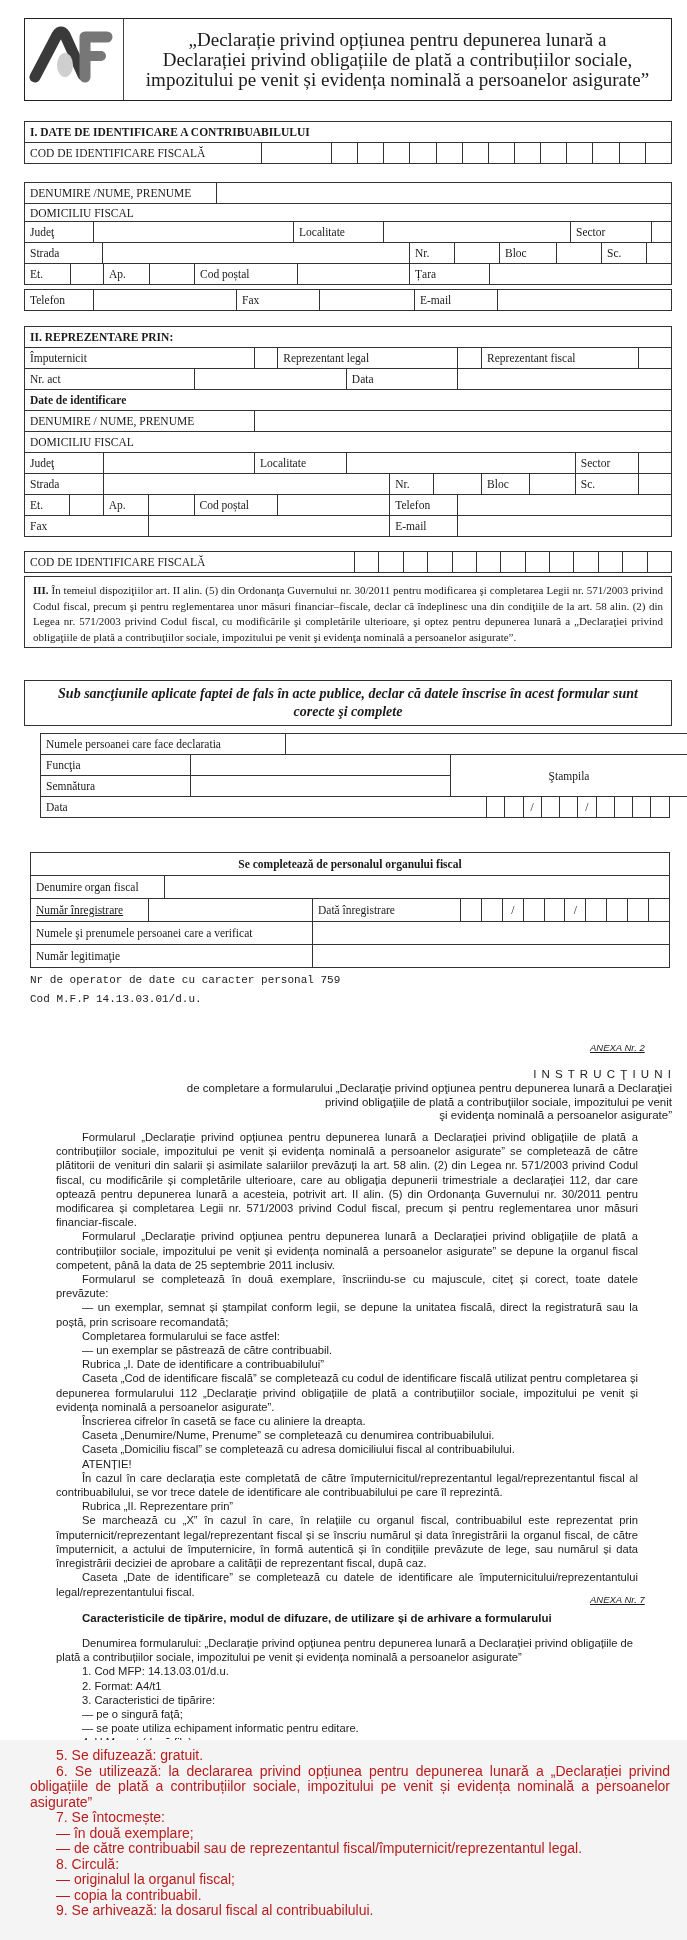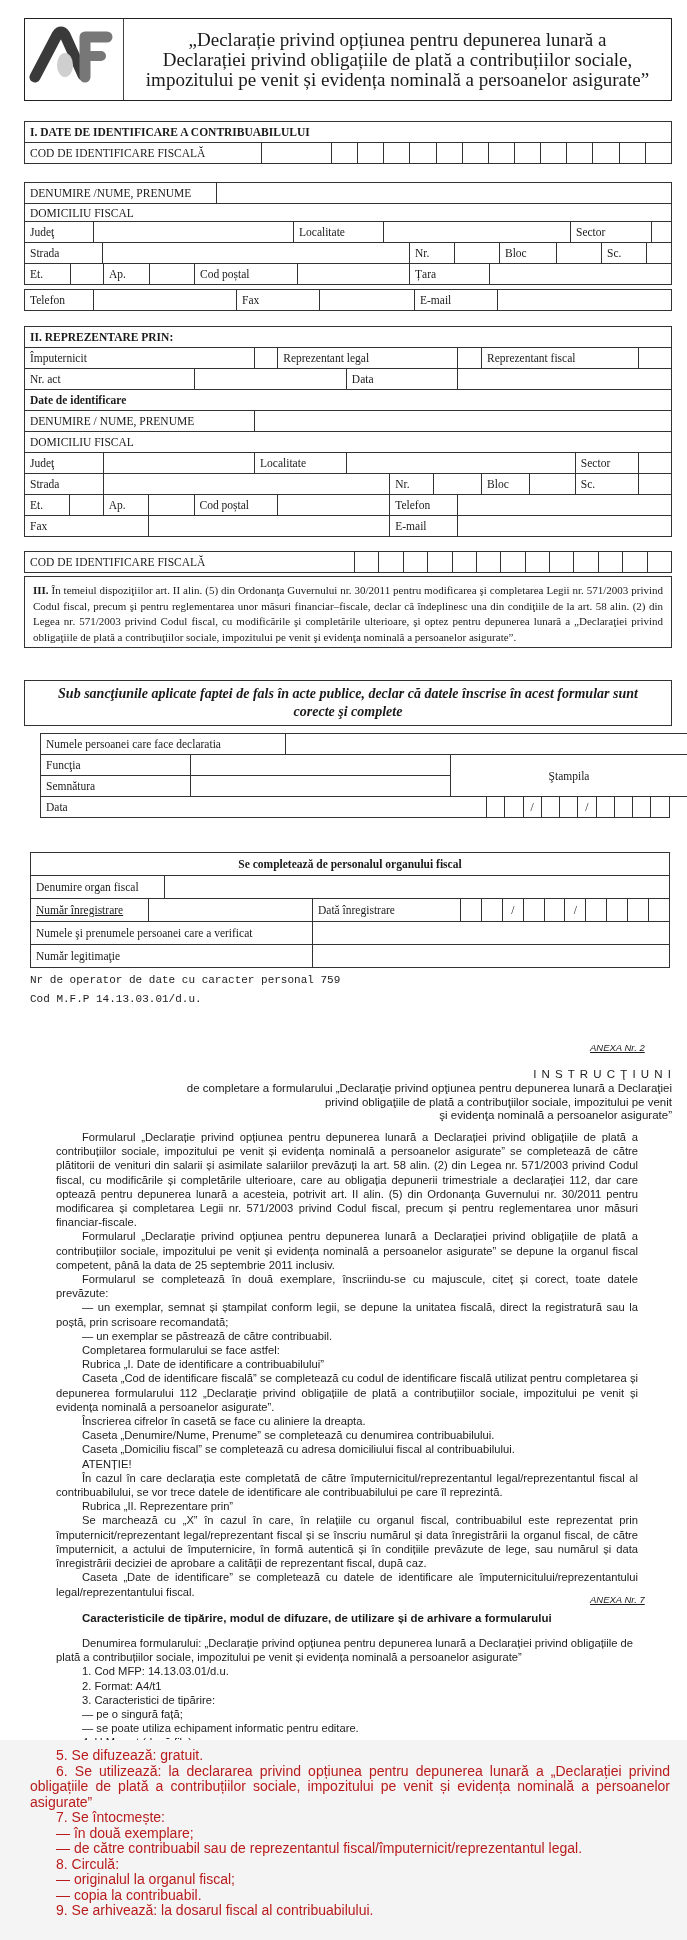--- a/index.html
+++ b/index.html
@@ -396,22 +396,22 @@
 <div class="abs instr-title" style="top:1082px;">
   <div>de completare a formularului „Declaraţie privind opţiunea pentru depunerea lunară a Declaraţiei</div>
   <div>privind obligaţiile de plată a contribuţiilor sociale, impozitului pe venit</div>
   <div>şi evidenţa nominală a persoanelor asigurate”</div>
 </div>
 <div class="abs instr" style="top:1130px;">
   <p>Formularul „Declarație privind opțiunea pentru depunerea lunară a Declarației privind obligațiile de plată a contribuțiilor sociale, impozitului pe venit și evidența nominală a persoanelor asigurate” se completează de către plătitorii de venituri din salarii și asimilate salariilor prevăzuți la art. 58 alin. (2) din Legea nr. 571/2003 privind Codul fiscal, cu modificările și completările ulterioare, care au obligația depunerii trimestriale a declarației 112, dar care optează pentru depunerea lunară a acesteia, potrivit art. II alin. (5) din Ordonanța Guvernului nr. 30/2011 pentru modificarea și completarea Legii nr. 571/2003 privind Codul fiscal, precum și pentru reglementarea unor măsuri financiar-fiscale.</p>
   <p>Formularul „Declarație privind opțiunea pentru depunerea lunară a Declarației privind obligațiile de plată a contribuțiilor sociale, impozitului pe venit și evidența nominală a persoanelor asigurate” se depune la organul fiscal competent, până la data de 25 septembrie 2011 inclusiv.</p>
   <p>Formularul se completează în două exemplare, înscriindu-se cu majuscule, citeț și corect, toate datele prevăzute:</p>
   <p>— un exemplar, semnat și ștampilat conform legii, se depune la unitatea fiscală, direct la registratură sau la poștă, prin scrisoare recomandată;</p>
+  <p>Completarea formularului se face astfel:</p>
   <p>— un exemplar se păstrează de către contribuabil.</p>
-  <p>Completarea formularului se face astfel:</p>
   <p>Rubrica „I. Date de identificare a contribuabilului”</p>
   <p>Caseta „Cod de identificare fiscală” se completează cu codul de identificare fiscală utilizat pentru completarea și depunerea formularului 112 „Declarație privind obligațiile de plată a contribuțiilor sociale, impozitului pe venit și evidența nominală a persoanelor asigurate”.</p>
   <p>Înscrierea cifrelor în casetă se face cu aliniere la dreapta.</p>
   <p>Caseta „Denumire/Nume, Prenume” se completează cu denumirea contribuabilului.</p>
   <p>Caseta „Domiciliu fiscal” se completează cu adresa domiciliului fiscal al contribuabilului.</p>
   <p>ATENȚIE!</p>
   <p>În cazul în care declarația este completată de către împuternicitul/reprezentantul legal/reprezentantul fiscal al contribuabilului, se vor trece datele de identificare ale contribuabilului pe care îl reprezintă.</p>
   <p>Rubrica „II. Reprezentare prin”</p>
   <p>Se marchează cu „X” în cazul în care, în relațiile cu organul fiscal, contribuabilul este reprezentat prin împuternicit/reprezentant legal/reprezentant fiscal și se înscriu numărul și data înregistrării la organul fiscal, de către împuternicit, a actului de împuternicire, în formă autentică și în condițiile prevăzute de lege, sau numărul și data înregistrării deciziei de aprobare a calității de reprezentant fiscal, după caz.</p>
   <p>Caseta „Date de identificare” se completează cu datele de identificare ale împuternicitului/reprezentantului legal/reprezentantului fiscal.</p>

